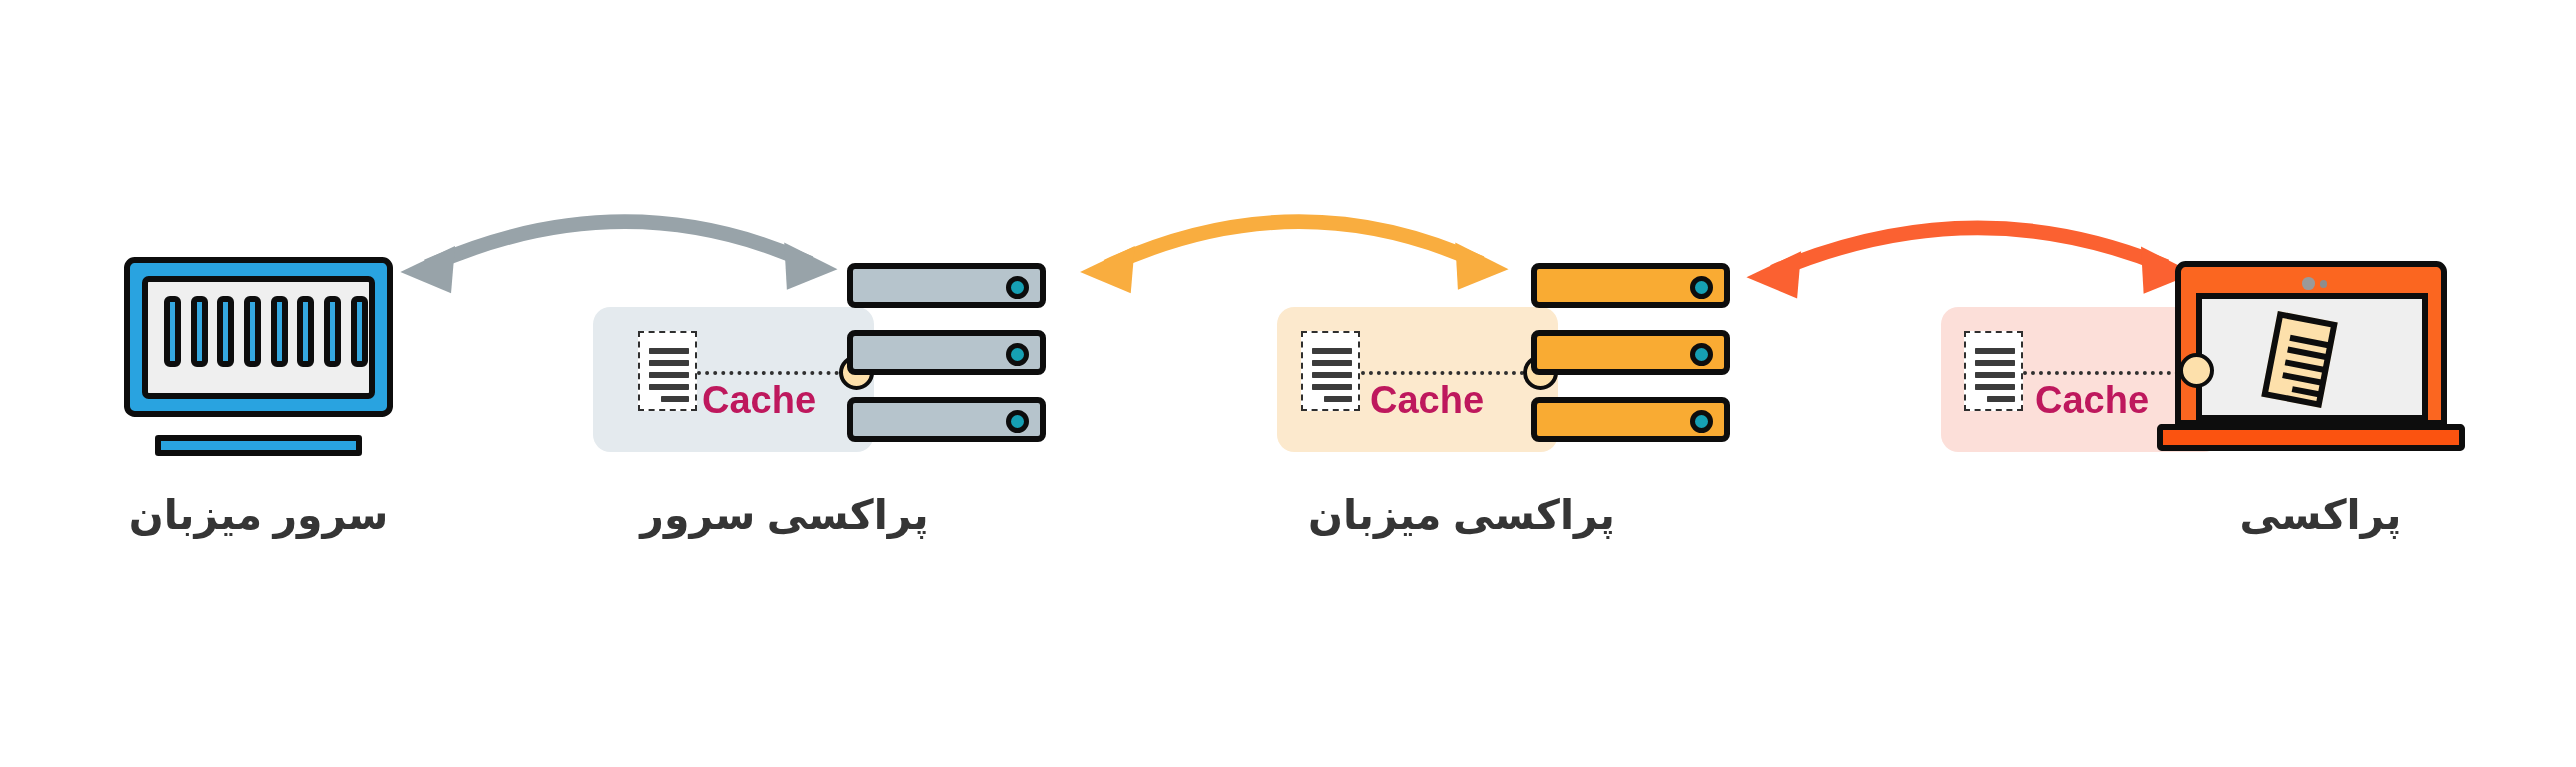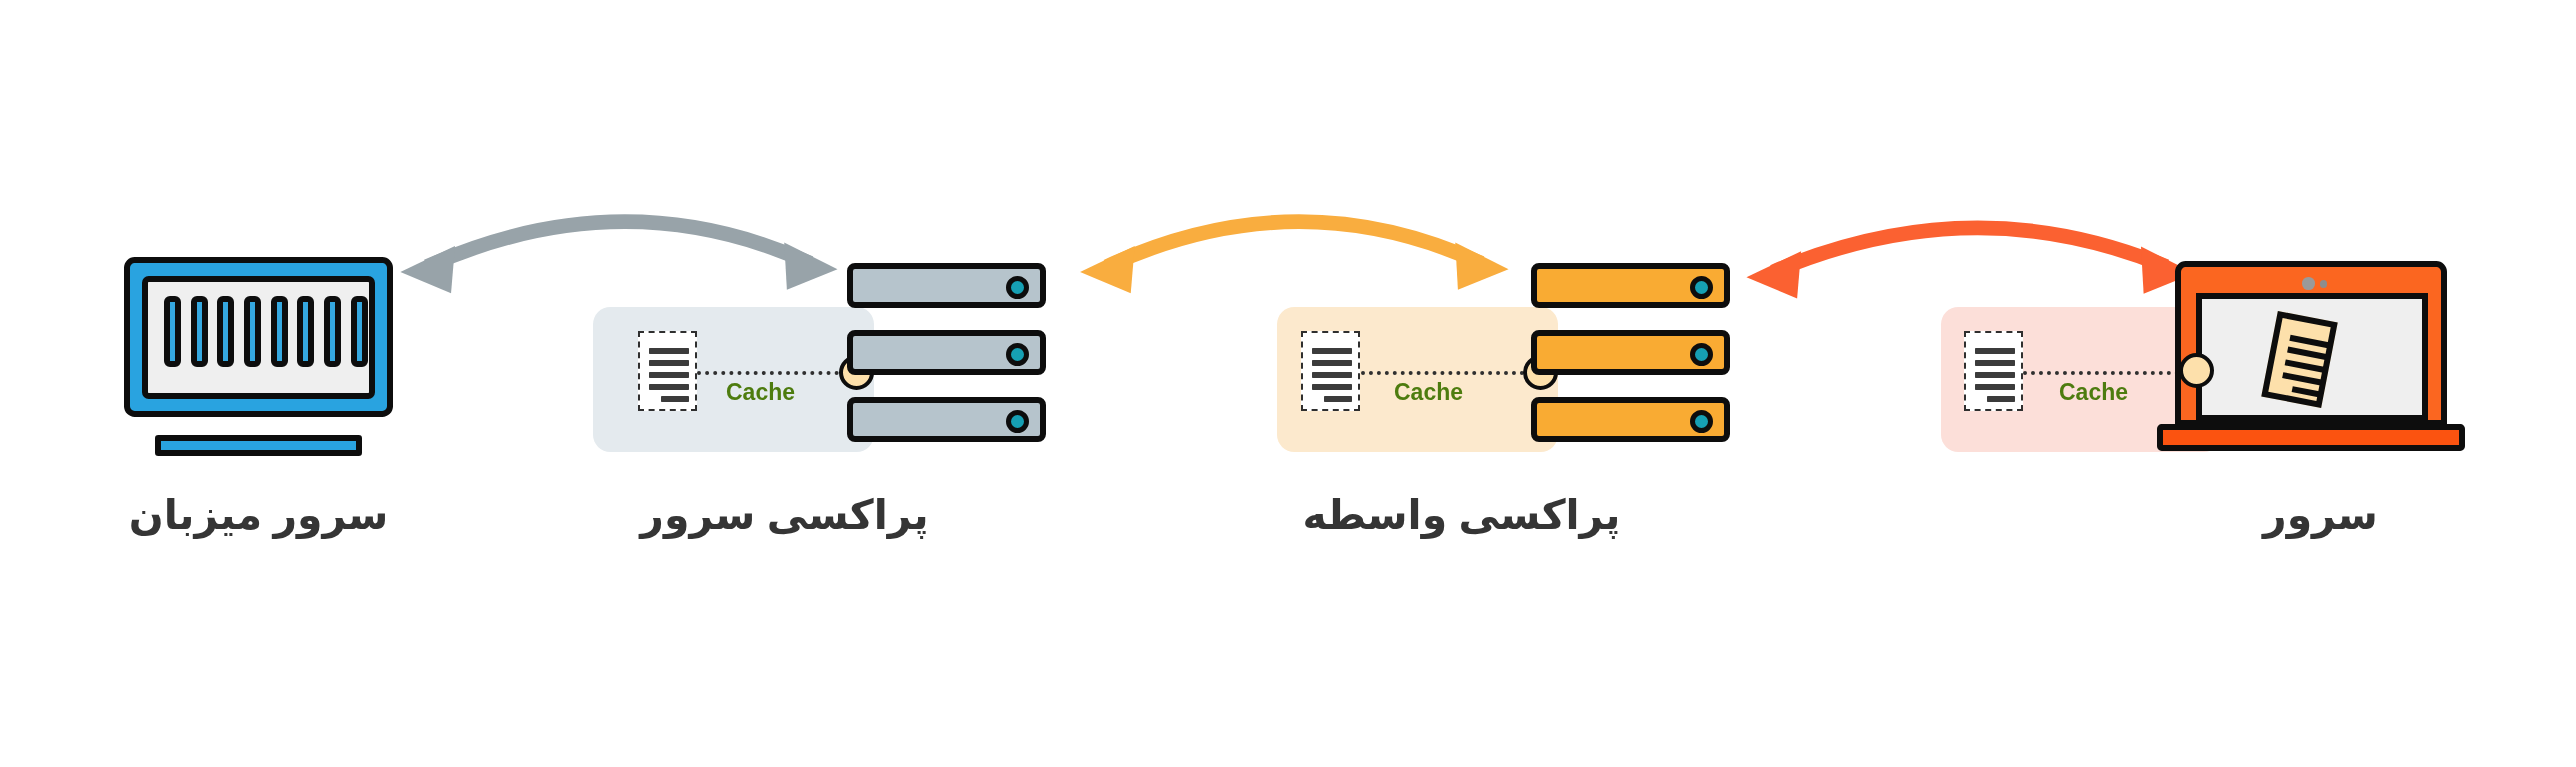--- a/index.html
+++ b/index.html
@@ -39,26 +39,25 @@
     box-sizing:border-box;
   }
   .cache-doc .ln{
     position:absolute;
     height:6px;
     background:#3b3b3b;
     border-radius:0.7px;
   }
   .cache-label{
     position:absolute;
-    font-size:23px;
+    font-size:38px;
     font-weight:bold;
-    color:#4d7c0f;
+    color:#be185d;
     line-height:1;
     white-space:nowrap;
-    margin-left:24px;
   }
   .cache-dashline{
     position:absolute;
     height:0;
     border-top:4.7px dotted #2f2f2f;
   }
   .cache-dot{
     position:absolute;
     border-radius:50%;
     background:#fde0ab;
@@ -250,21 +249,21 @@
         <div class="rack-led" style="right:10.7px;top:6.7px;width:23px;height:23px;"></div>
       </div>
       <div class="rack-unit" style="left:1531px;top:330px;width:199px;height:45px;background:#f9ab33;">
         <div class="rack-led" style="right:10.7px;top:6.7px;width:23px;height:23px;"></div>
       </div>
       <div class="rack-unit" style="left:1531px;top:397px;width:199px;height:45px;background:#f9ab33;">
         <div class="rack-led" style="right:10.7px;top:6.7px;width:23px;height:23px;"></div>
       </div>
     </div>
 
-    <div class="caption" style="left:1228px;top:495px;width:467px;">پراکسی واسطه</div>
+    <div class="caption" style="left:1228px;top:495px;width:467px;">پراکسی میزبان</div>
   </div>
 
   <div class="node" style="left:0;top:0;width:2576px;height:767px;">
 
     <div class="cache-panel" style="left:1941px;top:307px;width:280px;height:145px;background:#fcdfd9;"></div>
 
     <div class="cache-doc" style="left:1964px;top:331px;width:59px;height:80px;">
       <div class="ln" style="left:9.3px;top:14.7px;width:40px;"></div>
       <div class="ln" style="left:9.3px;top:27px;width:40px;"></div>
       <div class="ln" style="left:9.3px;top:39px;width:40px;"></div>
@@ -288,17 +287,17 @@
             <div class="ln" style="left:10.7px;top:53px;width:39px;"></div>
             <div class="ln" style="left:23px;top:65px;width:27px;"></div>
           </div>
         </div>
       </div>
       <div class="lap-base" style="left:2157px;top:424px;width:308px;height:27px;"></div>
     </div>
 
     <div class="cache-dot" style="left:2179px;top:353px;width:35px;height:35px;"></div>
 
-    <div class="caption" style="left:2087px;top:495px;width:467px;">سرور</div>
+    <div class="caption" style="left:2087px;top:495px;width:467px;">پراکسی</div>
   </div>
 
 </div>
 
 
 </body></html>

